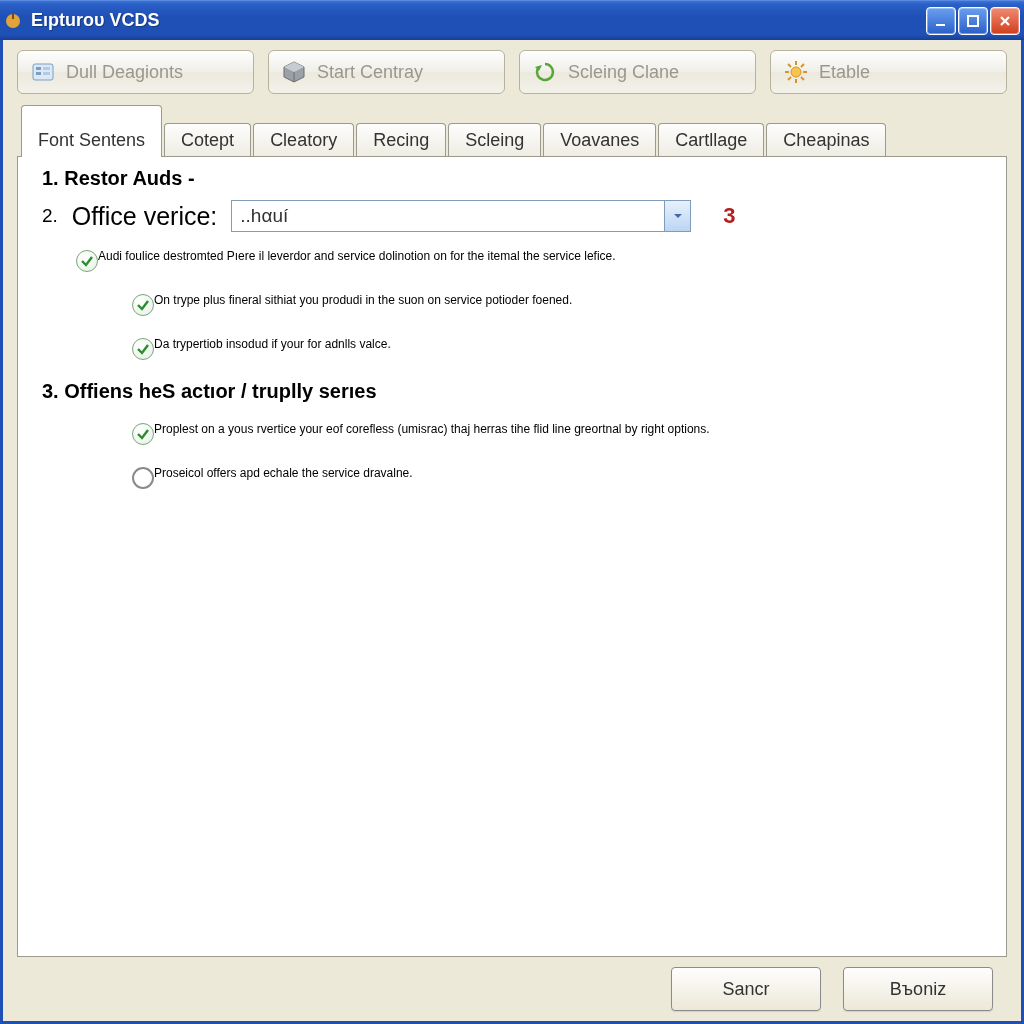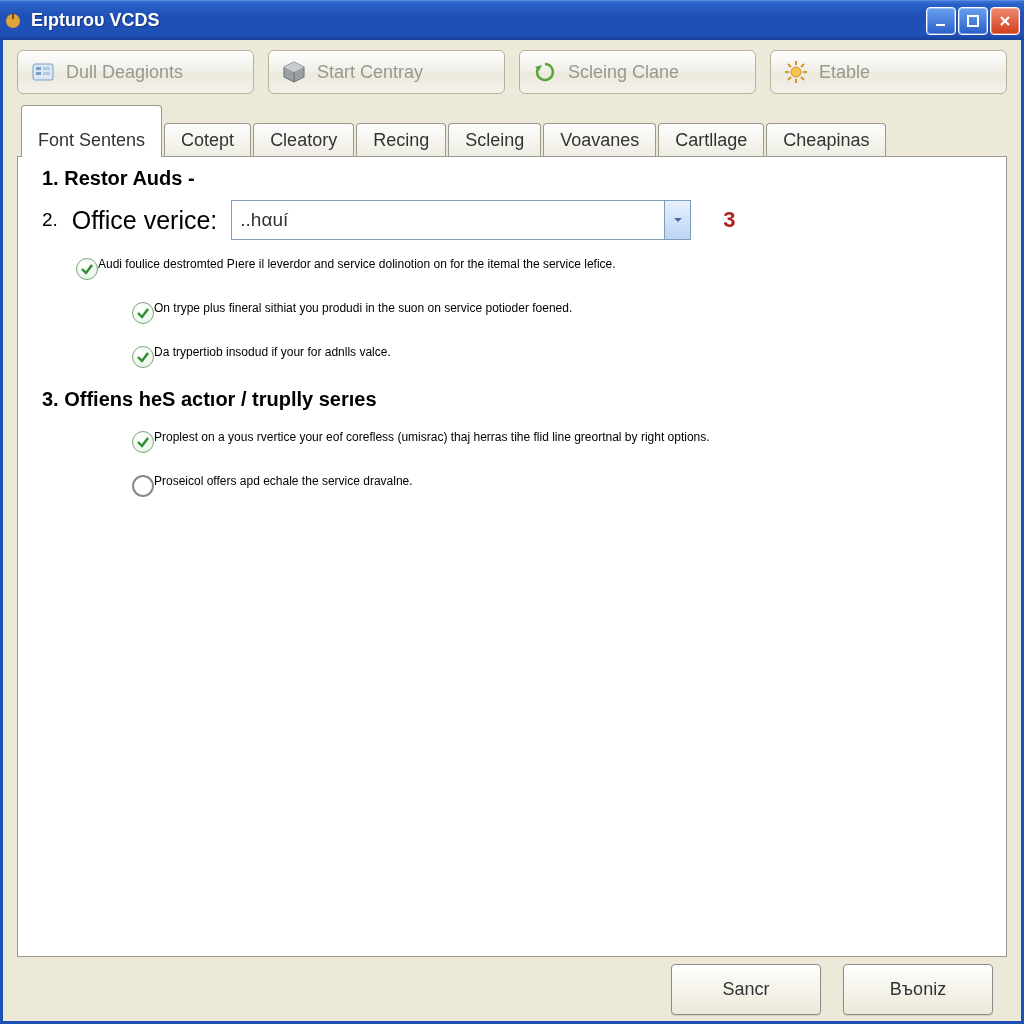--- a/index.html
+++ b/index.html
@@ -102,21 +102,21 @@
     overflow:auto;
     position:relative;
     z-index:1;
   }
   .step-head { font-size:20px; font-weight:bold; margin-bottom:10px;}
   .row {display:flex; align-items:center; gap:14px; margin-bottom:16px;}
   .row .num { font-size:19px;}
   .row .lbl { font-size:25px;}
   .combo {
     flex:0 0 460px;
-    height:40px;
+    height:32px;
     border:1px solid #7f9db9;
     background:#fff;
     display:flex;
     align-items:center;
     position:relative;
   }
   .combo .combo-text { padding:0 8px; font-size:19px; color:#333;}
   .combo .combo-btn {
     position:absolute; right:0; top:0; bottom:0; width:26px;
     background:linear-gradient(to bottom,#e7f1fd,#bcd5f3);
@@ -147,21 +147,21 @@
   .bottom-bar {
     height:64px;
     display:flex;
     justify-content:flex-end;
     align-items:center;
     gap:22px;
     padding: 0 14px;
   }
   .std-btn {
     min-width:150px;
-    height:51px;
+    height:44px;
     background:linear-gradient(to bottom,#fefefe,#ece9d8);
     border:1px solid #8b8b8b;
     border-radius:4px;
     font-size:18px;
     color:#333;
     display:flex;align-items:center;justify-content:center;
     box-shadow:inset 0 1px 0 #fff, 0 1px 1px rgba(0,0,0,.1);
   }
 </style>
 </head>

